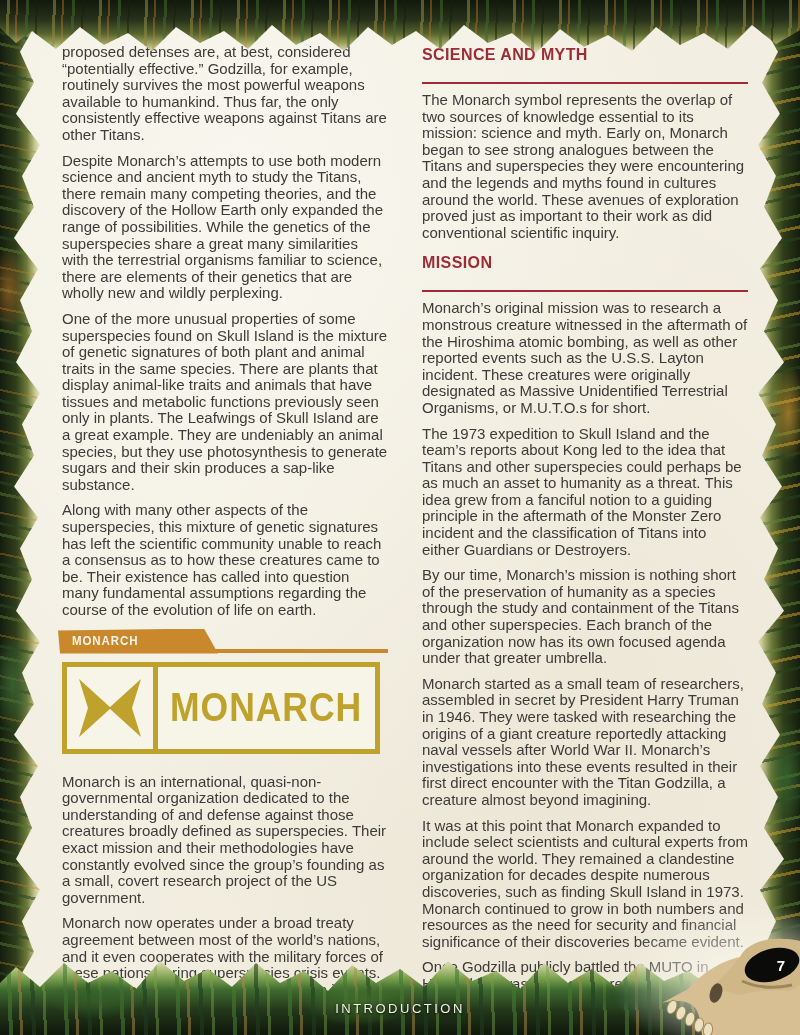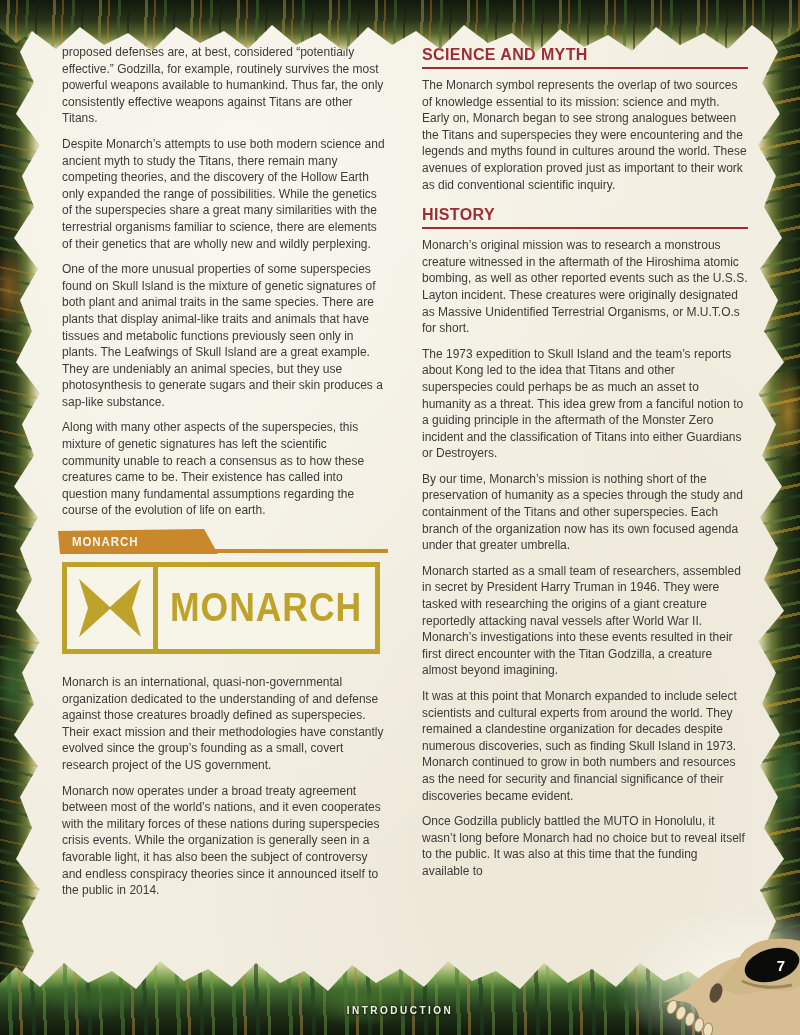--- a/index.html
+++ b/index.html
@@ -39,41 +39,41 @@
     background:
       radial-gradient(26px 70px at 75% 40%, rgba(222,160,50,.6), rgba(222,160,50,0) 70%),
       radial-gradient(30px 80px at 70% 75%, rgba(55,105,50,.75), rgba(55,105,50,0) 70%),
       repeating-linear-gradient(168deg, rgba(0,0,0,0) 0 9px, rgba(95,130,55,.55) 9px 12px, rgba(0,0,0,0) 12px 20px, rgba(210,160,45,.5) 20px 23px, rgba(0,0,0,0) 23px 31px, rgba(35,65,30,.6) 31px 34px, rgba(0,0,0,0) 34px 42px),
       linear-gradient(270deg,#141d0e 0%,#2f3d1b 36%,#6d7a3a 62%,#cbca95 84%,#f6f3e2 100%);
     clip-path:polygon(100% 0,12px 0,6px 2%,24px 5%,8px 8%,26px 11%,4px 14%,22px 17%,10px 20%,28px 23%,6px 26%,24px 29%,10px 32%,30px 35%,4px 38%,22px 41%,8px 44%,28px 47%,6px 50%,24px 53%,10px 56%,30px 59%,4px 62%,22px 65%,8px 68%,26px 71%,6px 74%,24px 77%,10px 80%,30px 83%,6px 86%,22px 89%,8px 92%,26px 95%,10px 98%,18px 100%,100% 100%);}
 
   
   .content{position:absolute;left:62px;top:44px;width:686px;display:flex;gap:34px;}
   .col{width:326px;}
-  .body-p{font-size:12px;line-height:16.6px;color:#3d3b38;margin:0 0 9px 0;text-align:left;}
+  .body-p{font-size:15px;line-height:16.6px;color:#3d3b38;margin:0 0 9px 0;text-align:left;}
   .section-heading{font-size:16px;font-weight:bold;color:#9d2d35;letter-spacing:.4px;
-    border-bottom:2px solid #9d2d35;padding-bottom:3px;margin:13px 0 8px 0;}
+    border-bottom:2px solid #9d2d35;padding-bottom:18px;margin:13px 0 8px 0;}
   .section-heading.first{margin-top:2px;}
 
   
   .monarch-tab-row{position:relative;height:25px;margin:10px 0 8px 0;}
   .monarch-tab{position:absolute;left:-4px;top:0;width:160px;height:25px;background:#c8882b;
     clip-path:polygon(0 2px,146px 0,100% 100%,2px 100%);
     display:flex;align-items:center;padding-left:14px;box-sizing:border-box;}
   .monarch-tab span{color:#f7f4ec;font-size:12.5px;font-weight:bold;letter-spacing:1px;transform:scaleX(.92);transform-origin:left center;}
   .tab-line{position:absolute;left:150px;right:0;bottom:1px;height:4px;background:#c8882b;}
   .monarch-logo{width:318px;height:92px;border:5px solid #bfa22b;box-sizing:border-box;display:flex;margin:0 0 20px 0;background:#f7f4e8;}
   .logo-symbol-cell{width:86px;display:flex;align-items:center;justify-content:center;}
   .logo-divider{width:5px;background:#bfa22b;}
   .logo-text-cell{flex:1;display:flex;align-items:center;justify-content:center;}
   .logo-text-cell span{color:#bfa22b;font-size:37px;font-weight:bold;letter-spacing:1px;transform:scale(.96,1.08);white-space:nowrap;}
 
   
   .footer-label{position:absolute;left:50%;bottom:19px;transform:translateX(-50%);
-    color:#f4f2e8;font-size:10px;font-weight:bold;letter-spacing:2.5px;
+    color:#f4f2e8;font-size:13px;font-weight:normal;letter-spacing:2.5px;
     text-shadow:0 1px 2px rgba(10,20,8,.9),0 0 4px rgba(10,20,8,.6);z-index:6;}
   .skull{position:absolute;right:0;bottom:0;width:150px;height:100px;z-index:5;}
   .skull-glow{position:absolute;right:0;bottom:0;width:190px;height:130px;z-index:4;
     background:radial-gradient(ellipse at 75% 60%, rgba(248,246,236,.95), rgba(248,246,236,0) 70%);}
 </style>
 </head>
 <body>
 
 <div class="page">
 
@@ -107,21 +107,21 @@
       </div>
 
       <p class="body-p">Monarch is an international, quasi-non-governmental organization dedicated to the understanding of and defense against those creatures broadly defined as superspecies. Their exact mission and their methodologies have constantly evolved since the group’s founding as a small, covert research project of the US government.</p>
       <p class="body-p">Monarch now operates under a broad treaty agreement between most of the world’s nations, and it even cooperates with the military forces of these nations during superspecies crisis events. While the organization is generally seen in a favorable light, it has also been the subject of controversy and endless conspiracy theories since it announced itself to the public in 2014.</p>
     </div>
 
     <div class="col">
       <h2 class="section-heading first">SCIENCE AND MYTH</h2>
       <p class="body-p">The Monarch symbol represents the overlap of two sources of knowledge essential to its mission: science and myth. Early on, Monarch began to see strong analogues between the Titans and superspecies they were encountering and the legends and myths found in cultures around the world. These avenues of exploration proved just as important to their work as did conventional scientific inquiry.</p>
 
-      <h2 class="section-heading">HISTORY</h2>
+      <h2 class="section-heading">MISSION</h2>
       <p class="body-p">Monarch’s original mission was to research a monstrous creature witnessed in the aftermath of the Hiroshima atomic bombing, as well as other reported events such as the U.S.S. Layton incident. These creatures were originally designated as Massive Unidentified Terrestrial Organisms, or M.U.T.O.s for short.</p>
       <p class="body-p">The 1973 expedition to Skull Island and the team’s reports about Kong led to the idea that Titans and other superspecies could perhaps be as much an asset to humanity as a threat. This idea grew from a fanciful notion to a guiding principle in the aftermath of the Monster Zero incident and the classification of Titans into either Guardians or Destroyers.</p>
       <p class="body-p">By our time, Monarch’s mission is nothing short of the preservation of humanity as a species through the study and containment of the Titans and other superspecies. Each branch of the organization now has its own focused agenda under that greater umbrella.</p>
 
       <p class="body-p">Monarch started as a small team of researchers, assembled in secret by President Harry Truman in 1946. They were tasked with researching the origins of a giant creature reportedly attacking naval vessels after World War II. Monarch’s investigations into these events resulted in their first direct encounter with the Titan Godzilla, a creature almost beyond imagining.</p>
       <p class="body-p">It was at this point that Monarch expanded to include select scientists and cultural experts from around the world. They remained a clandestine organization for decades despite numerous discoveries, such as finding Skull Island in 1973. Monarch continued to grow in both numbers and resources as the need for security and financial significance of their discoveries became evident.</p>
       <p class="body-p">Once Godzilla publicly battled the MUTO in Honolulu, it wasn’t long before Monarch had no choice but to reveal itself to the public. It was also at this time that the funding available to</p>
     </div>
   </div>
 

